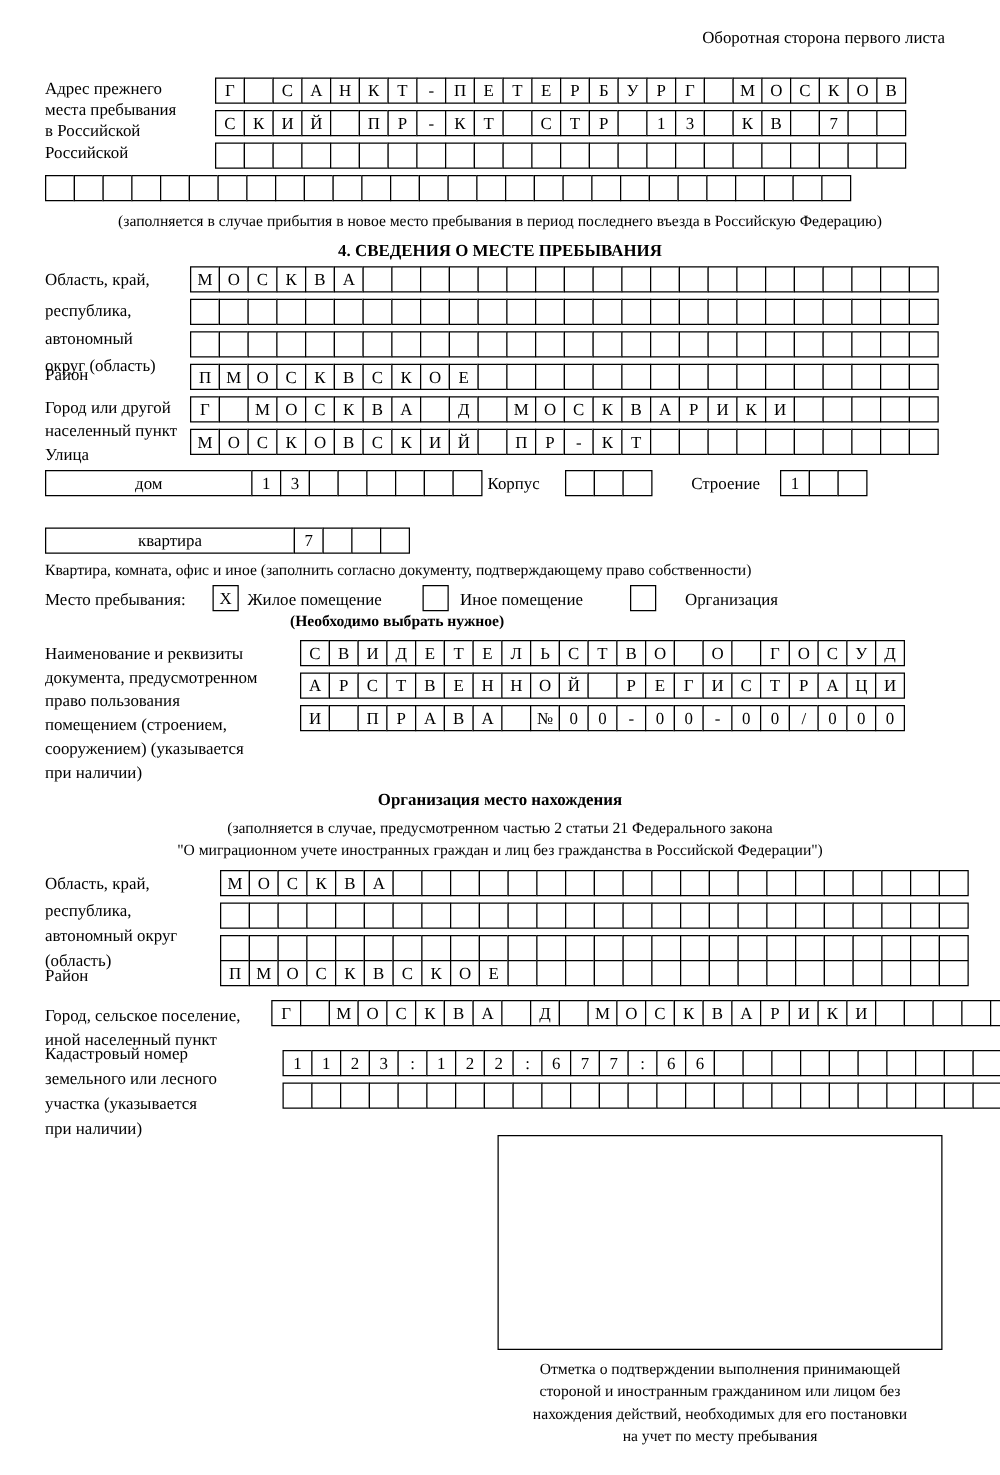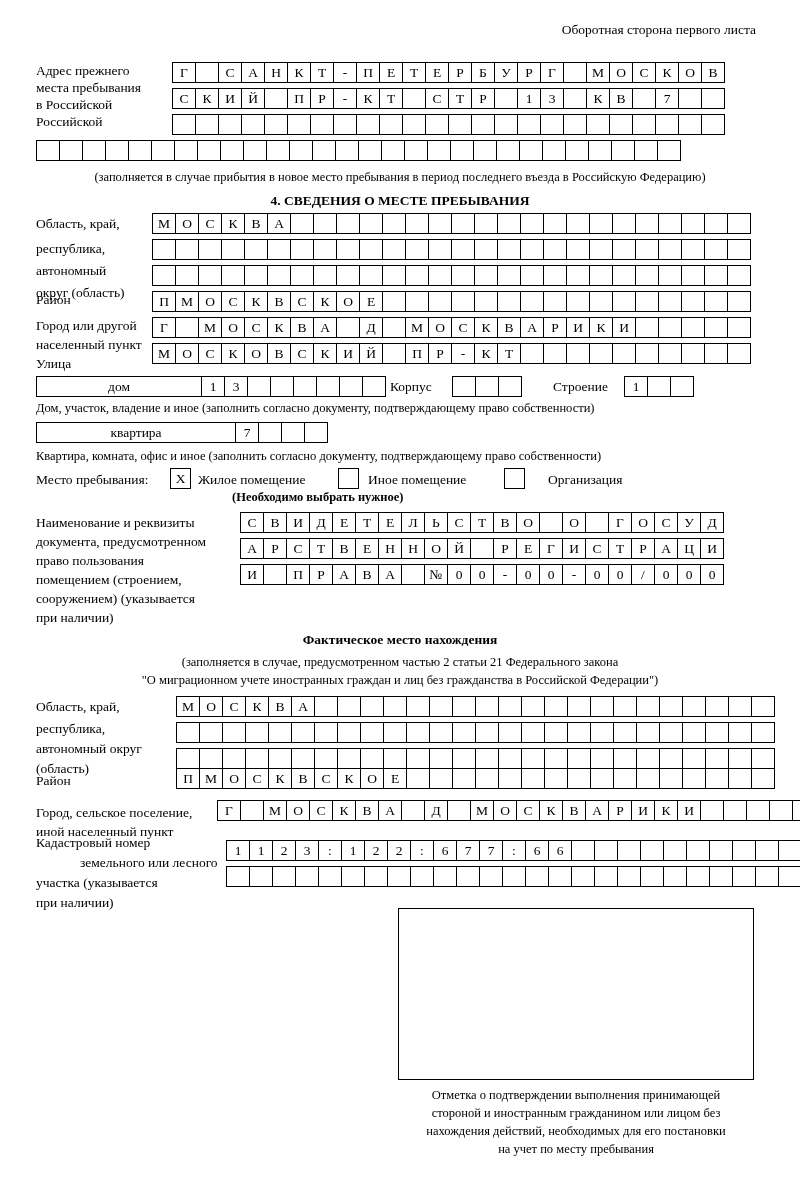--- a/index.html
+++ b/index.html
@@ -415,21 +415,20 @@
       <div class="cell" style="width: 24px;"></div>
       <div class="cell" style="width: 24px;"></div>
     </div>
   <div class="lbl" style="left:553px; top:378px;">Строение</div>
   <div class="cells" id="s2-stroenie" style="left:624px; top:376px;">
       <div class="cell" style="width: 24px;">1</div>
       <div class="cell" style="width: 24px;"></div>
       <div class="cell" style="width: 24px;"></div>
     </div>
 
-  <div class="lbl" style="left:36px; top:400px; font-size:12.5px;">Дом, участок, владение и иное (заполнить согласно документу, подтверждающему право собственности)</div>
 
   <div class="wide-box" style="left:36px; top:422px; width:200px;">квартира</div>
   <div class="cells" id="s2-kv" style="left:235px; top:422px;">
       <div class="cell" style="width: 24px;">7</div>
       <div class="cell" style="width: 24px;"></div>
       <div class="cell" style="width: 24px;"></div>
       <div class="cell" style="width: 24px;"></div>
     </div>
   <div class="lbl" style="left:36px; top:448px; font-size:12.5px;">Квартира, комната, офис и иное (заполнить согласно документу, подтверждающему право собственности)</div>
 
@@ -512,21 +511,21 @@
       <div class="cell" style="width: 24px;">0</div>
       <div class="cell" style="width: 24px;">-</div>
       <div class="cell" style="width: 24px;">0</div>
       <div class="cell" style="width: 24px;">0</div>
       <div class="cell" style="width: 24px;">/</div>
       <div class="cell" style="width: 24px;">0</div>
       <div class="cell" style="width: 24px;">0</div>
       <div class="cell" style="width: 24px;">0</div>
     </div>
 
-  <div class="ctr bold" style="left:0px; top:631px; width:800px;">Фактическое место нахождения</div>
+  <div class="ctr bold" style="left:0px; top:631px; width:800px;">Организация место нахождения</div>
   <div class="note" style="left:0px; top:655px; width:800px;">(заполняется в случае, предусмотренном частью 2 статьи 21 Федерального закона</div>
   <div class="note" style="left:0px; top:673px; width:800px;">"О миграционном учете иностранных граждан и лиц без гражданства в Российской Федерации")</div>
 
   <div class="lbl" style="left:36px; top:698px;">Область, край,</div>
   <div class="lbl" style="left:36px; top:720px;">республика,</div>
   <div class="lbl" style="left:36px; top:740px;">автономный округ</div>
   <div class="lbl" style="left:36px; top:760px;">(область)</div>
 
   <div class="cells" id="al-region-1" style="left:176px; top:696px;">
       <div class="cell" style="width: 24px;">М</div>
@@ -668,21 +667,21 @@
       <div class="cell" style="width: 24px;">К</div>
       <div class="cell" style="width: 24px;">И</div>
       <div class="cell" style="width: 24px;"></div>
       <div class="cell" style="width: 24px;"></div>
       <div class="cell" style="width: 24px;"></div>
       <div class="cell" style="width: 24px;"></div>
       <div class="cell" style="width: 24px;"></div>
     </div>
 
   <div class="lbl" style="left:36px; top:834px;">Кадастровый номер</div>
-  <div class="lbl" style="left:36px; top:854px;margin-left:44px;">земельного или лесного</div>
+  <div class="lbl" style="left:36px; top:854px;">земельного или лесного</div>
   <div class="lbl" style="left:36px; top:874px;">участка (указывается</div>
   <div class="lbl" style="left:36px; top:894px;">при наличии)</div>
 
   <div class="cells" id="al-cad-1" style="left:226px; top:840px;">
       <div class="cell" style="width: 24px;">1</div>
       <div class="cell" style="width: 24px;">1</div>
       <div class="cell" style="width: 24px;">2</div>
       <div class="cell" style="width: 24px;">3</div>
       <div class="cell" style="width: 24px;">:</div>
       <div class="cell" style="width: 24px;">1</div>

